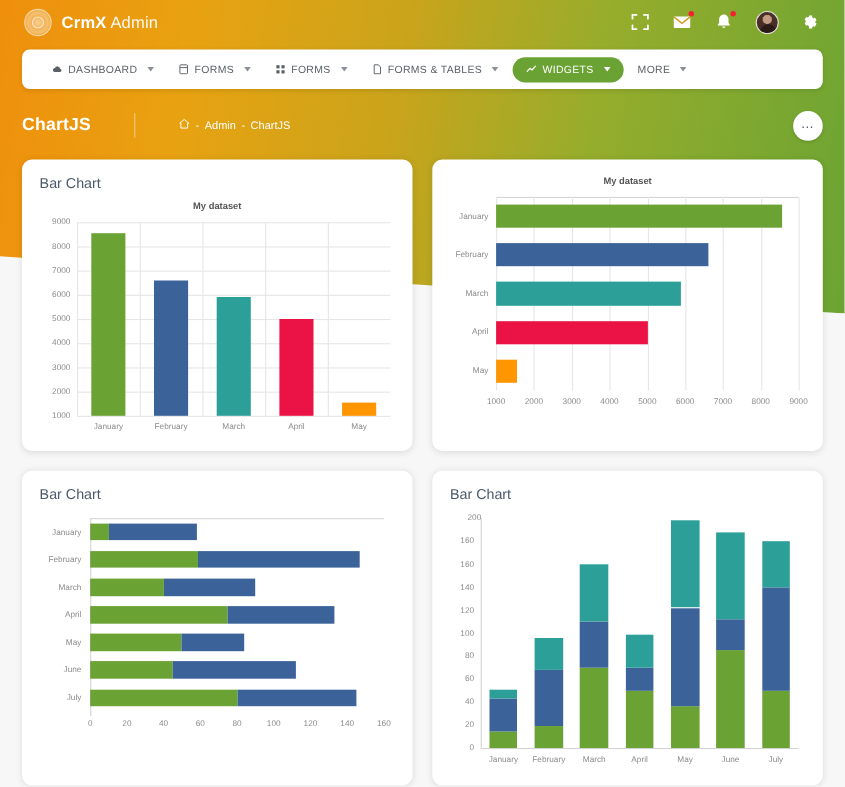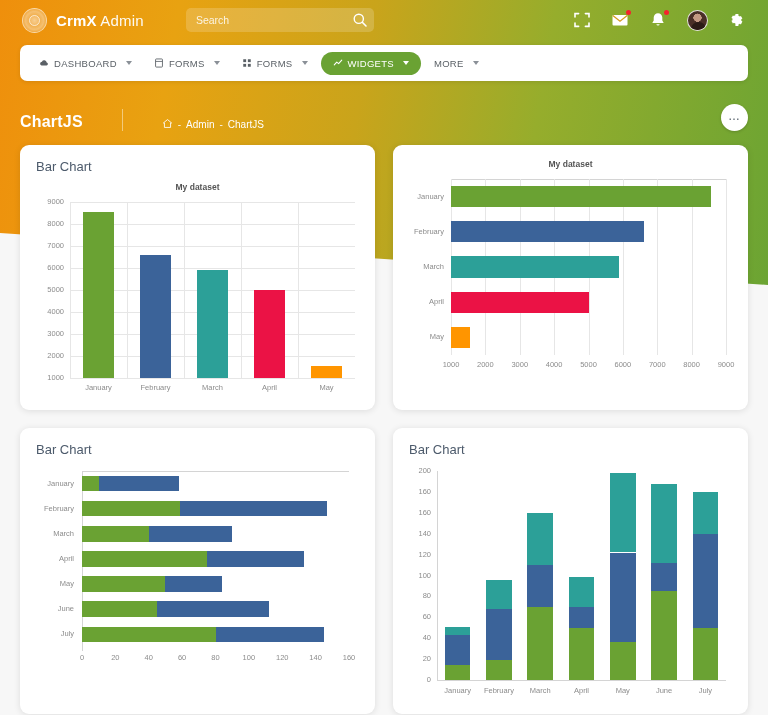--- a/index.html
+++ b/index.html
@@ -71,42 +71,42 @@
   }
   .avatar::after {
     content: ""; position: absolute; left: 3px; top: 11px; width: 15px; height: 14px;
     border-radius: 50% 50% 0 0; background: #2b1b16;
   }
 
   
   .navwrap { position: relative; z-index: 5; padding: 5px 20px 0 20px; }
   .navbar {
     background: #fff; border-radius: 7px;
-    height: 36px; display: flex; align-items: center; padding: 0 8px;
+    height: 36px; display: flex; align-items: center; padding: 0 16px;
     box-shadow: 0 1px 4px rgba(0,0,0,.10);
   }
   .nav-item {
     display: flex; align-items: center; gap: 5px;
     padding: 6px 9px; margin: 0 2px;
     font-size: 9.5px; color: #5a6066; letter-spacing: .3px;
     cursor: pointer; border-radius: 15px; white-space: nowrap;
     background: none; border: none; font-family: "Liberation Sans", sans-serif;
   }
   .nav-item.active { background: #6aa233; color: #fff; padding: 6px 12px; }
   .caret {
     width: 0; height: 0; border-left: 3.5px solid transparent; border-right: 3.5px solid transparent;
     border-top: 4px solid #8a9097; margin-left: 4px;
   }
   .nav-item.active .caret { border-top-color: #fff; }
   .nav-ico { width: 10px; height: 10px; display: block; flex: none; }
 
   
   .crumbbar {
     position: relative; z-index: 5;
-    margin: 16px 20px 0 20px; display: flex; align-items: flex-end; height: 34px; gap: 25px;
+    margin: 16px 20px 0 20px; display: flex; align-items: center; height: 34px; gap: 25px;
   }
   .crumb-title { font-size: 16px; color: #fff; font-weight: bold; letter-spacing: .2px; }
   .crumb-sep { width: 1px; height: 22px; background: rgba(255,255,255,.45); margin: 0 14px; }
   .crumb-list { display: flex; align-items: center; gap: 5px; font-size: 10px; color: #fff; }
   .crumb-list a { color: #fff; text-decoration: none; cursor: pointer; }
   .crumb-dash { opacity: .9; }
   .more-btn {
     margin-left: auto; width: 27px; height: 27px; border-radius: 50%;
     background: #fff; border: none; cursor: pointer;
     display: flex; align-items: center; justify-content: center;
@@ -146,29 +146,20 @@
   <div class="banner"></div>
 
   <div class="header">
     <div class="brand">
       <div class="logo"></div>
       <div class="brand-text">
         <b>CrmX</b><span> Admin</span>
       </div>
     </div>
 
-    <div class="search-wrap">
-      <input class="search-input" value="" placeholder="Search" style="">
-      <button class="search-btn">
-        <svg viewBox="0 0 16 16" width="16" height="16">
-            <circle cx="6.8" cy="6.8" r="4.6" fill="none" stroke="#fff" stroke-width="1.4"></circle>
-            <line x1="10.3" y1="10.3" x2="14" y2="14" stroke="#fff" stroke-width="1.6" stroke-linecap="round"></line>
-          </svg>
-      </button>
-    </div>
 
     <div class="hdr-right">
       <span class="hdr-icon">
         <svg viewBox="0 0 18 18" width="18" height="18" fill="none" stroke="#fff" stroke-width="1.6" stroke-linecap="round">
           <path d="M2 6V2.6h3.6M16 6V2.6h-3.6M2 12v3.4h3.6M16 12v3.4h-3.6"></path>
         </svg>
       </span>
       <span class="hdr-icon">
         <svg viewBox="0 0 18 18" width="18" height="18">
             <rect x="1.5" y="4" width="15" height="10.5" rx="1" fill="#fff"></rect>
@@ -218,20 +209,27 @@
             <rect x="2" y="2" width="4.6" height="4.6"></rect>
             <rect x="9.4" y="2" width="4.6" height="4.6"></rect>
             <rect x="2" y="9.4" width="4.6" height="4.6"></rect>
             <rect x="9.4" y="9.4" width="4.6" height="4.6"></rect>
           </svg>
         <span>FORMS</span>
         <i class="caret"></i>
       </button>
 
 
+      <button class="nav-item">
+        <svg class="nav-ico" viewBox="0 0 16 16">
+            <path d="M3.5 1.5h6l3.2 3.2v9.8h-9.2z" fill="none" stroke="#5a6066" stroke-width="1.4"></path>
+          </svg>
+        <span>FORMS &amp; TABLES</span>
+        <i class="caret"></i>
+      </button>
 
       <button class="nav-item active">
         <svg class="nav-ico" viewBox="0 0 16 16">
             <polyline points="2,11 6,6.5 9,9 14,3.5" fill="none" stroke="#fff" stroke-width="1.7" stroke-linecap="round" stroke-linejoin="round"></polyline>
           </svg>
         <span>WIDGETS</span>
         <i class="caret"></i>
       </button>
 
       <button class="nav-item">
@@ -382,21 +380,21 @@
           <div class="tick-lbl" style="left: 0px; top: 210px; width: 22px; text-align: right;">0</div>
           <div class="tick-lbl" style="left: 0px; top: 189.1px; width: 22px; text-align: right;">20</div>
           <div class="tick-lbl" style="left: 0px; top: 168.2px; width: 22px; text-align: right;">40</div>
           <div class="tick-lbl" style="left: 0px; top: 147.3px; width: 22px; text-align: right;">60</div>
           <div class="tick-lbl" style="left: 0px; top: 126.4px; width: 22px; text-align: right;">80</div>
           <div class="tick-lbl" style="left: 0px; top: 105.5px; width: 22px; text-align: right;">100</div>
           <div class="tick-lbl" style="left: 0px; top: 84.6px; width: 22px; text-align: right;">120</div>
           <div class="tick-lbl" style="left: 0px; top: 63.7px; width: 22px; text-align: right;">140</div>
           <div class="tick-lbl" style="left: 0px; top: 42.8px; width: 22px; text-align: right;">160</div>
           <div class="tick-lbl" style="left: 0px; top: 21.9px; width: 22px; text-align: right;">160</div>
-          <div class="tick-lbl" style="left: 0px; top: 1px; width: 22px; text-align: right;">200</div>
+          <div class="tick-lbl" style="left: 16px; top: 1px; width: 22px; ">200</div>
           <div class="bar" style="left: 35.8443px; top: 200.37px; width: 25.5971px; height: 14.63px; background: rgb(106, 162, 51);"></div>
           <div class="bar" style="left: 35.8443px; top: 170.065px; width: 25.5971px; height: 30.305px; background: rgb(59, 99, 153);"></div>
           <div class="bar" style="left: 35.8443px; top: 161.705px; width: 25.5971px; height: 8.36px; background: rgb(44, 160, 152);"></div>
           <div class="tick-lbl" style="left: 28px; top: 221px; width: 41.2857px; text-align: center;">January</div>
           <div class="bar" style="left: 77.13px; top: 195.145px; width: 25.5971px; height: 19.855px; background: rgb(106, 162, 51);"></div>
           <div class="bar" style="left: 77.13px; top: 143.94px; width: 25.5971px; height: 51.205px; background: rgb(59, 99, 153);"></div>
           <div class="bar" style="left: 77.13px; top: 114.68px; width: 25.5971px; height: 29.26px; background: rgb(44, 160, 152);"></div>
           <div class="tick-lbl" style="left: 69.2857px; top: 221px; width: 41.2857px; text-align: center;">February</div>
           <div class="bar" style="left: 118.416px; top: 141.85px; width: 25.5971px; height: 73.15px; background: rgb(106, 162, 51);"></div>
           <div class="bar" style="left: 118.416px; top: 100.05px; width: 25.5971px; height: 41.8px; background: rgb(59, 99, 153);"></div>

